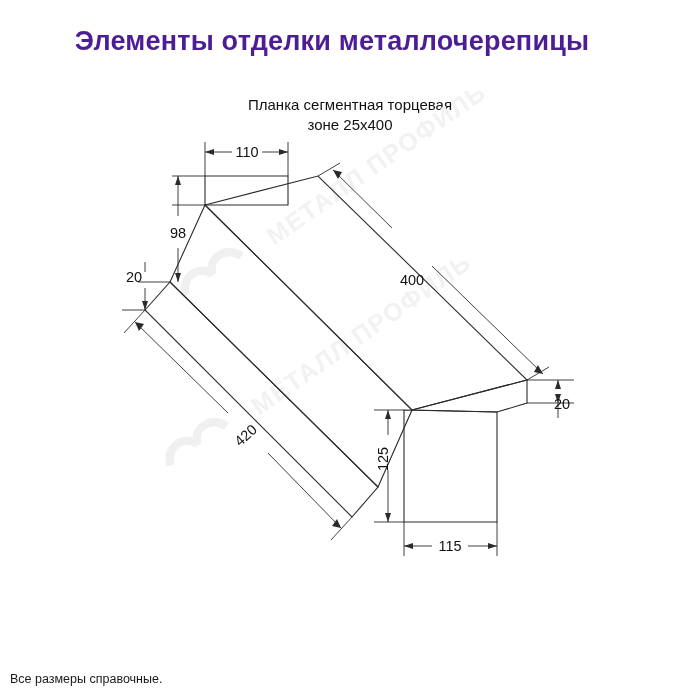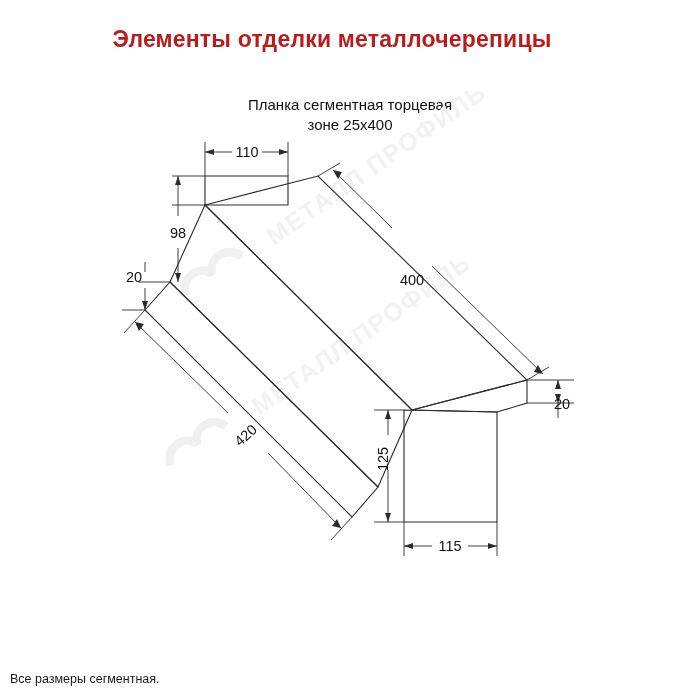--- a/index.html
+++ b/index.html
@@ -19,24 +19,24 @@
     position: relative;
     width: 700px;
     height: 700px;
   }
   .title {
     position: absolute;
     top: 26px;
     left: 0;
     width: 664px;
     text-align: center;
-    font-size: 23px;
+    font-size: 27px;
     font-weight: bold;
     letter-spacing: 0.2px;
-    color: #b91c1c;
+    color: #4c1d95;
   }
   .subtitle {
     position: absolute;
     top: 95px;
     left: 0;
     width: 700px;
     text-align: center;
     font-size: 15px;
     line-height: 20px;
     color: #111111;
@@ -179,16 +179,16 @@
       <text x="412" y="285" text-anchor="middle">400</text>
       <text x="249" y="439" text-anchor="middle" transform="rotate(-42,249,439)">420</text>
       <text x="562" y="409" text-anchor="middle">20</text>
       <text x="388" y="459" text-anchor="middle" transform="rotate(-90,388,459)">125</text>
       <text x="450" y="551" text-anchor="middle">115</text>
     </g>
 
   </svg>
 
   <div class="footnotes">
-    <div>Все размеры сегментная.</div>
+    <div>Все размеры справочные.</div>
   </div>
 
 </div>
 
 </body></html>

